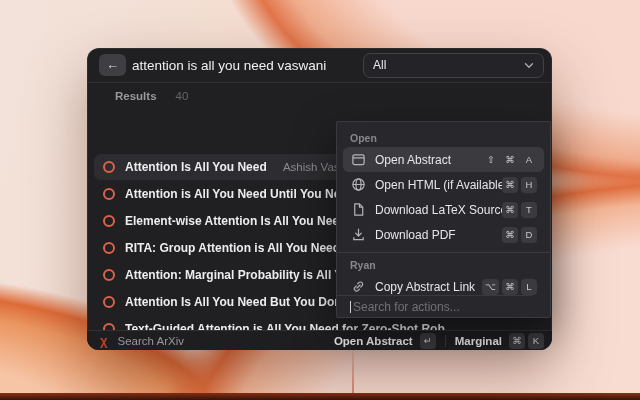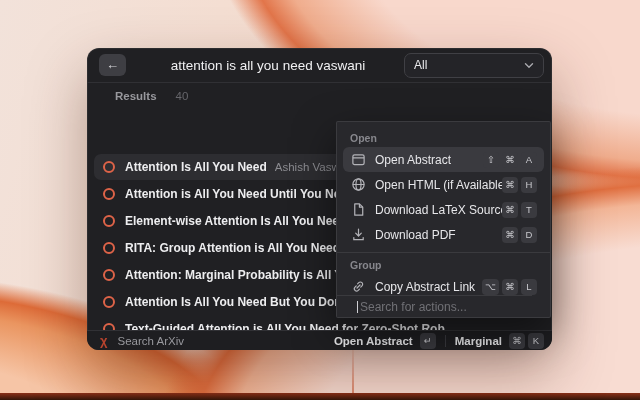--- a/index.html
+++ b/index.html
@@ -22,31 +22,31 @@
   
   .window { position:absolute; left:87px; top:48px; width:465px; height:302px; z-index:1;
     background:#202023; border-radius:12px; overflow:hidden;
     box-shadow:0 25px 60px rgba(60,20,5,.35), 0 0 0 1px rgba(255,255,255,.06) inset; }
 
   .win-header { height:35px; display:flex; align-items:center; padding:0 8px 0 12px;
     border-bottom:1px solid #303034; }
   .back-btn { width:27px; height:22px; border:none; border-radius:6px; background:#3e3e43;
     color:#d9d9dd; font-size:13px; line-height:22px; cursor:default; flex:0 0 auto; }
   .query { margin-left:6px; font-size:13.5px; font-weight:500; color:#f0f0f2; flex:1 1 auto;
-    white-space:nowrap; overflow:hidden;text-align:center; }
-  .dropdown { width:140px; height:25px; border:1px solid #404045; border-radius:7px;
+    white-space:nowrap; overflow:hidden; }
+  .dropdown { width:181px; height:25px; border:1px solid #404045; border-radius:7px;
     background:#242428; display:flex; align-items:center; padding:0 9px; flex:0 0 auto; }
   .dropdown .dd-label { font-size:12px; color:#e9e9eb; flex:1; }
   .dropdown svg { flex:0 0 auto; }
 
   .results-header { height:21px; display:flex; align-items:center; padding:0 28px; margin-top:2px; }
   .results-header .rh-label { font-size:11.5px; font-weight:600; color:#98989d; }
   .results-header .rh-count { font-size:11.5px; color:#66666b; margin-left:19px; }
 
-  .list { position:absolute; top:106px; left:0; right:0; bottom:0; overflow:hidden; }
+  .list { position:absolute; top:106px; left:0; right:0; bottom:0; overflow:hidden;text-align:center; }
   .row { height:26px; margin:0 7px 1px 7px; border-radius:7px; display:flex; align-items:center;
     padding:0 9px; }
   .row.selected { background:#2d2d31; }
   .ring { width:12px; height:12px; border:2px solid #dd6348; border-radius:50%; flex:0 0 auto;
     margin-right:10px; }
   .row .title { font-size:12px; font-weight:600; color:#ededef; white-space:nowrap; }
   .row .subtitle { font-size:11.5px; color:#8b8b90; margin-left:8px; white-space:nowrap;
     flex:1 1 auto; overflow:hidden; }
   .row .accessory { font-size:11.5px; color:#8b8b90; margin-left:8px; white-space:nowrap;
     flex:0 0 auto; }
@@ -72,21 +72,21 @@
     font-weight:600; color:#87878d; margin-top:3px; }
   .menu-item { height:25px; margin:0 6px; border-radius:6px; display:flex; align-items:center;
     padding:0 7px; }
   .menu-item.selected { background:#3a3a3f; }
   .mi-icon { width:16px; height:16px; flex:0 0 auto; margin-right:9px; display:flex;
     align-items:center; justify-content:center; }
   .mi-label { flex:1 1 auto; font-size:12px; color:#e6e6e9; white-space:nowrap; overflow:hidden; }
   .mi-keys { display:flex; gap:3px; flex:0 0 auto; }
   .menu-divider { height:1px; background:#3a3a3e; margin:5px 0 0 0; }
   .menu-search { position:absolute; left:0; right:18px; bottom:0; height:22px; background:#28282c;
-    border-top:1px solid #3a3a3e; display:flex; align-items:center; padding:0 20px; }
+    border-top:1px solid #3a3a3e; display:flex; align-items:center; padding:0 13px; }
   .cursor { width:1px; height:12px; background:#d0d0d4; margin-right:2px; }
   .placeholder { font-size:12px; color:#707075; }
 
   svg { display:block; }
 </style>
 </head>
 <body>
 
 <div class="bg"></div>
 <div class="bg-line"></div>
@@ -224,21 +224,21 @@
       </span>
       <span class="mi-label">Download PDF</span>
       <span class="mi-keys">
         <span class="keycap">⌘</span>
         <span class="keycap">D</span>
       </span>
     </div>
 
     <div class="menu-divider"></div>
 
-    <div class="menu-section">Group</div>
+    <div class="menu-section">Ryan</div>
 
     <div class="menu-item">
       <span class="mi-icon">
         <svg width="15" height="15" viewBox="0 0 16 16">
             <path d="M6.4 9.6 L9.6 6.4" fill="none" stroke="#b3b3b8" stroke-width="1.3" stroke-linecap="round"></path>
             <path d="M7 5.2 l1.3-1.3 a2.4 2.4 0 0 1 3.4 3.4 L10.4 8.6" fill="none" stroke="#b3b3b8" stroke-width="1.3" stroke-linecap="round"></path>
             <path d="M9 10.8 l-1.3 1.3 a2.4 2.4 0 0 1 -3.4 -3.4 L5.6 7.4" fill="none" stroke="#b3b3b8" stroke-width="1.3" stroke-linecap="round"></path>
           </svg>
       </span>
       <span class="mi-label">Copy Abstract Link</span>

